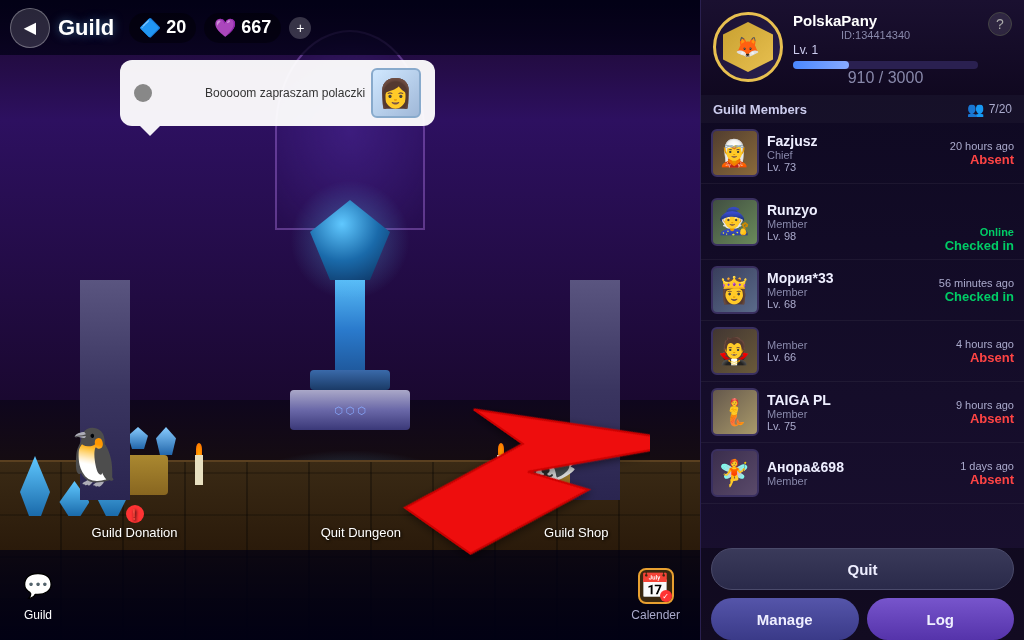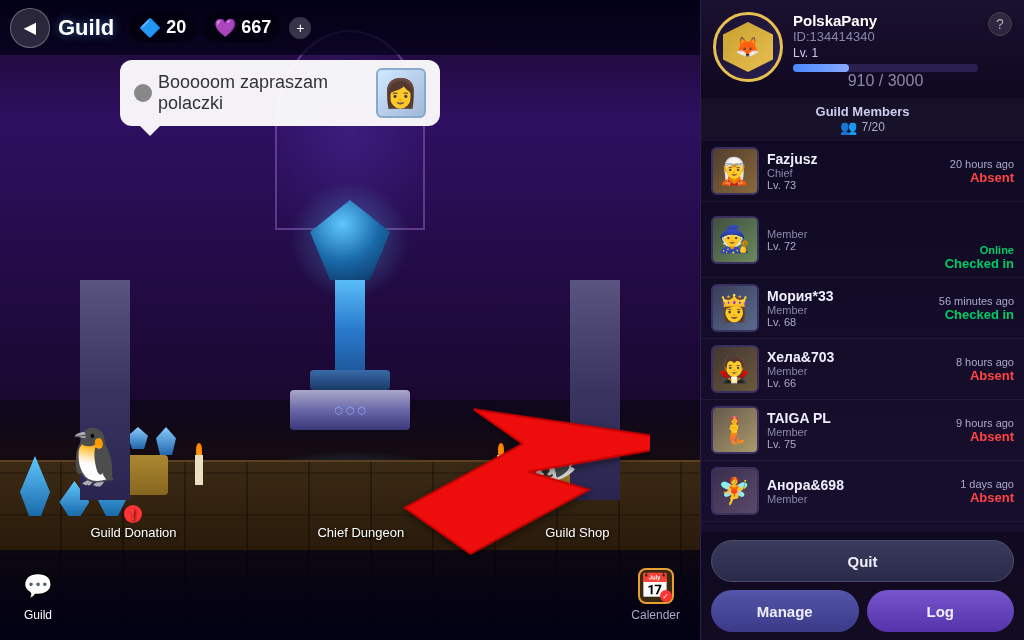--- a/index.html
+++ b/index.html
@@ -309,21 +309,22 @@
     .chat-icon {
       width: 18px;
       height: 18px;
       background: #888;
       border-radius: 50%;
       flex-shrink: 0;
     }
 
     .chat-text {
       color: #333;
-      font-size: 18px;
+      font-size: 12px;
+      margin-left: 47px;
     }
 
     .chat-avatar {
       width: 50px;
       height: 50px;
       background: linear-gradient(135deg, #d0e8ff, #a0b8d8);
       border-radius: 6px;
       border: 2px solid #88aacc;
       flex-shrink: 0;
       overflow: hidden;
@@ -400,21 +401,22 @@
     }
 
     .player-name {
       color: #fff;
       font-size: 15px;
       font-weight: bold;
     }
 
     .player-id {
       color: #8888aa;
-      font-size: 13px;
+      font-size: 11px;
+      margin-left: 48px;
     }
 
     .player-level {
       color: #ccccee;
       font-size: 12px;
       margin-top: 2px;
     }
 
     .exp-bar-container {
       width: 100%;
@@ -448,23 +450,22 @@
       font-size: 14px;
       cursor: pointer;
       border: 1px solid #444;
     }
 
     
     .members-header {
       display: flex;
       align-items: center;
       justify-content: space-between;
-      padding: 6px 20px;
+      padding: 6px 12px;
       background: rgba(255,255,255,0.03);
-      flex-direction: column;
     }
 
     .members-title {
       color: #ccccee;
       font-size: 13px;
       font-weight: bold;
     }
 
     .members-count {
       display: flex;
@@ -539,21 +540,21 @@
       font-size: 13px;
       font-weight: bold;
     }
 
     .status-badge.online { color: #00cc66; }
     .status-badge.absent { color: #ff4444; }
     .status-badge.checked { color: #00cc66; }
 
     
     .bottom-buttons {
-      padding: 8px 10px;
+      padding: 0 10px;
       display: flex;
       flex-direction: column;
       gap: 8px;
       background: rgba(0,0,0,0.3);
     }
 
     .quit-btn {
       width: 100%;
       height: 42px;
       background: linear-gradient(180deg, #3a3a5a, #2a2a4a);
@@ -782,21 +783,21 @@
     <div class="candle-flame"></div>
     <div class="candle-body"></div>
   </div>
 
   <div class="game-labels">
     <div class="game-label">
       <div class="notification-dot">❗</div>
       <span>Guild Donation</span>
     </div>
     <div class="game-label">
-      <span>Chief Dungeon</span>
+      <span>Quit Dungeon</span>
     </div>
     <div class="game-label">
       <span>Guild Shop</span>
     </div>
   </div>
 
   <div class="bottom-bar">
     <div class="nav-item active">
       <div class="nav-icon">💬</div>
       <span>Guild</span>
@@ -862,22 +863,23 @@
       <div class="member-status">
         <div class="status-time" style="">20 hours ago</div>
         <div class="status-badge absent">Absent</div>
       </div>
     </div>
       <div class="member-item">
       <div class="member-avatar" style="background: linear-gradient(135deg, #6a8a5a88, #6a8a5a);">
         <span style="font-size:26px;">🧙</span>
       </div>
       <div class="member-info">
+        <div class="member-name">Runzyo</div>
         <div class="member-role">Member</div>
-        <div class="member-level">Lv. 72</div>
+        <div class="member-level">Lv. 98</div>
       </div>
       <div class="member-status">
         <div class="status-time" style="color:#00cc66; font-weight:bold;margin-top:36px;">Online</div>
         <div class="status-badge online">Checked in</div>
       </div>
     </div>
       <div class="member-item">
       <div class="member-avatar" style="background: linear-gradient(135deg, #5a6a8a88, #5a6a8a);">
         <span style="font-size:26px;">👸</span>
       </div>
@@ -889,26 +891,25 @@
       <div class="member-status">
         <div class="status-time" style="">56 minutes ago</div>
         <div class="status-badge checked">Checked in</div>
       </div>
     </div>
       <div class="member-item">
       <div class="member-avatar" style="background: linear-gradient(135deg, #6a5a3a88, #6a5a3a);">
         <span style="font-size:26px;">🧛</span>
       </div>
       <div class="member-info">
-        <div class="member-name">Хела&amp;703</div>
         <div class="member-role">Member</div>
         <div class="member-level">Lv. 66</div>
       </div>
       <div class="member-status">
-        <div class="status-time" style="">8 hours ago</div>
+        <div class="status-time" style="">4 hours ago</div>
         <div class="status-badge absent">Absent</div>
       </div>
     </div>
       <div class="member-item">
       <div class="member-avatar" style="background: linear-gradient(135deg, #aa9a6a88, #aa9a6a);">
         <span style="font-size:26px;">🧜</span>
       </div>
       <div class="member-info">
         <div class="member-name">TAIGA PL</div>
         <div class="member-role">Member</div>

